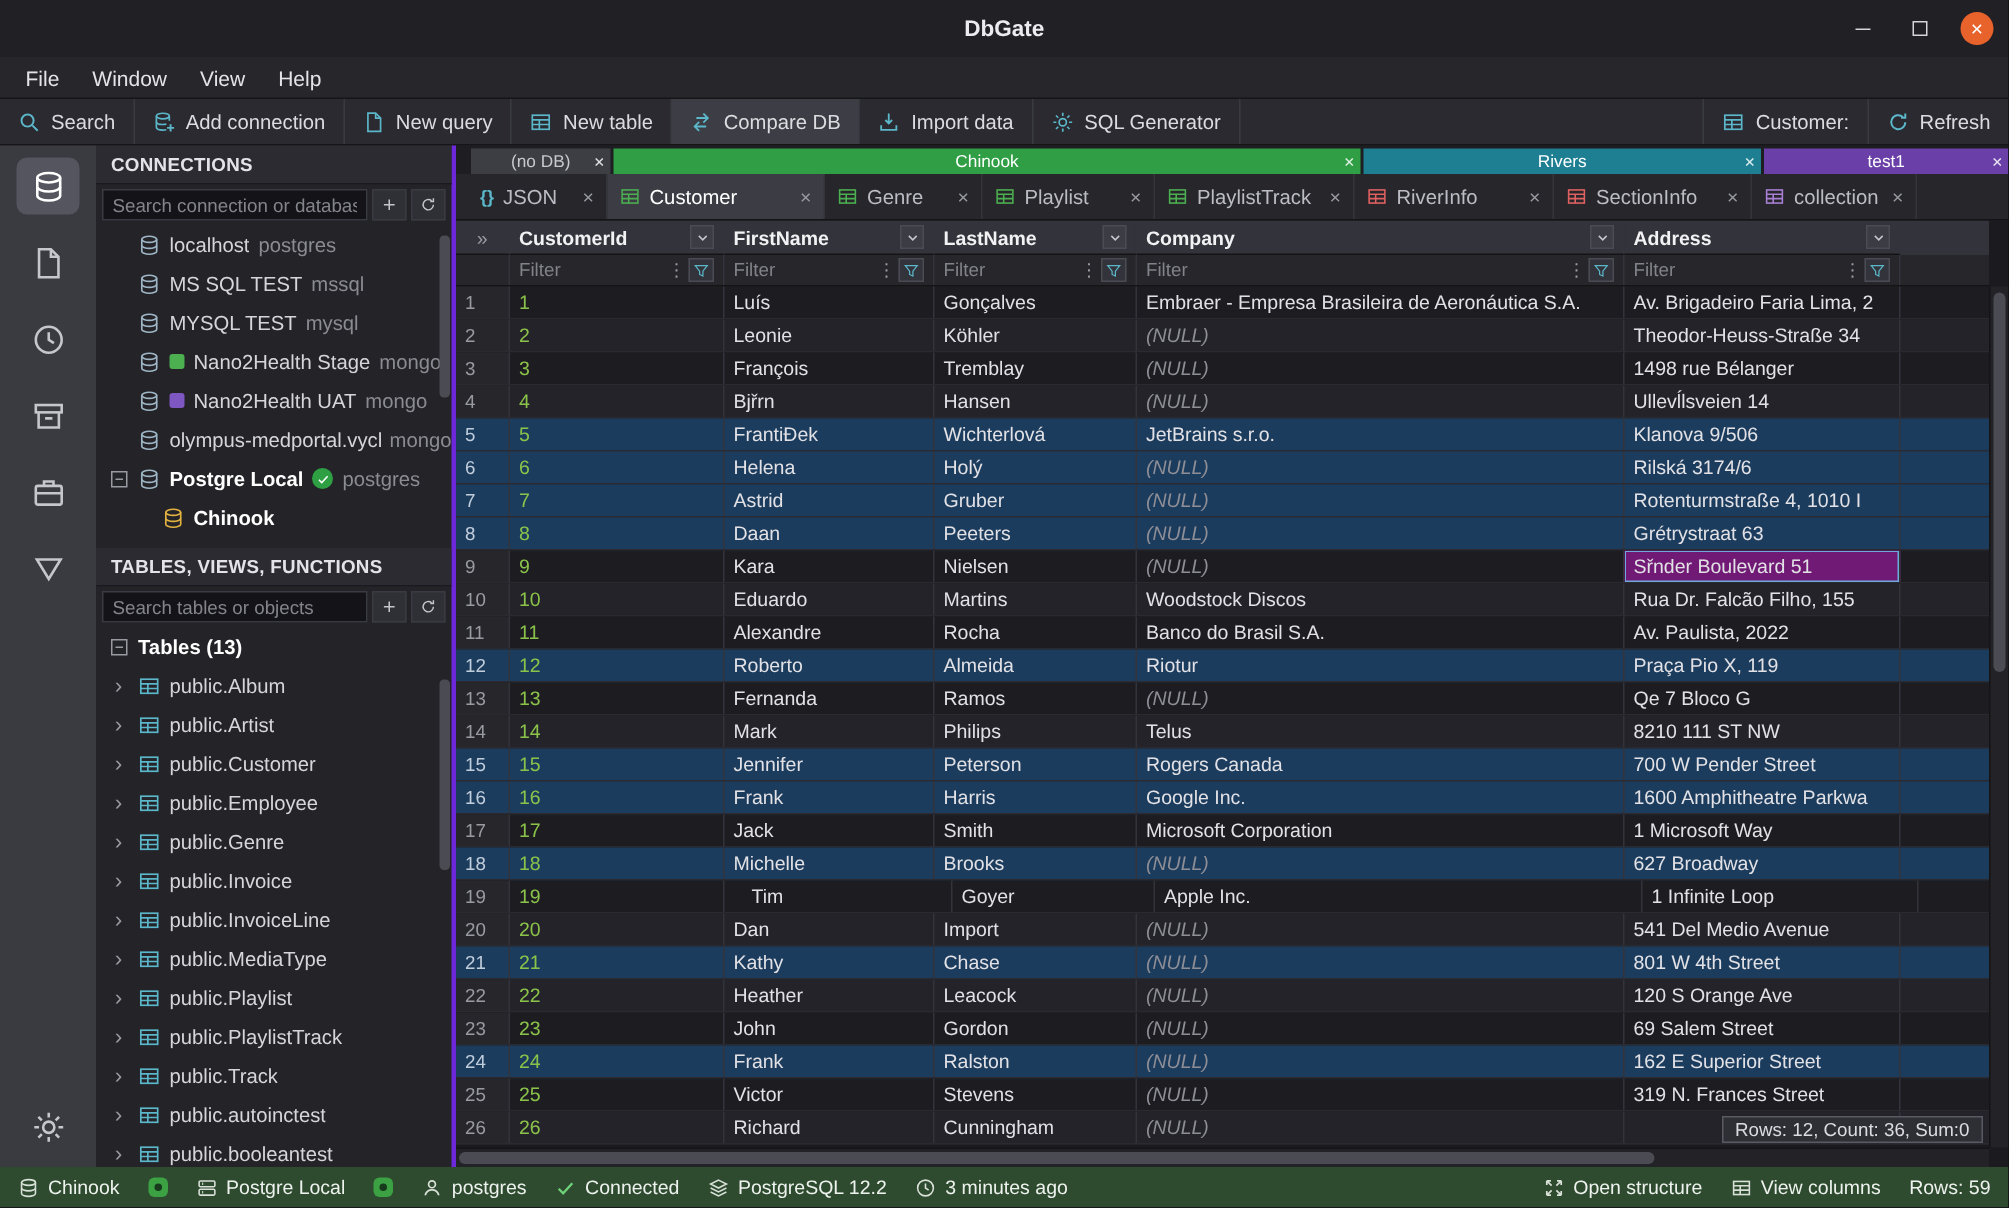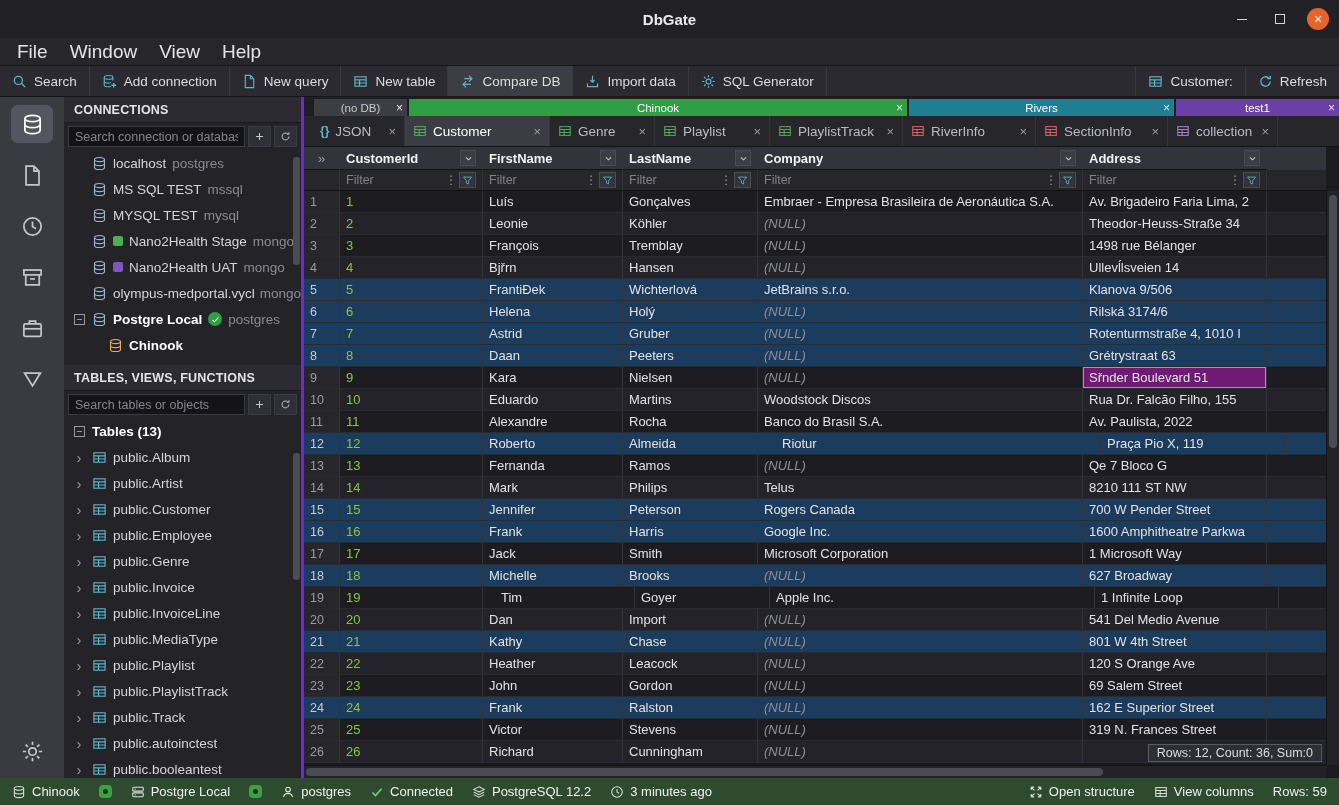--- a/index.html
+++ b/index.html
@@ -9,21 +9,21 @@
   
   .titlebar{height:38px;background:#202025;display:flex;align-items:center;flex:none;position:relative;}
   .tb-title{position:absolute;left:0;right:0;text-align:center;color:#ececf0;font-weight:bold;font-size:15px;}
   .win-controls{position:absolute;right:10px;display:flex;align-items:center;gap:16px;}
   .wc{width:22px;height:22px;display:flex;align-items:center;justify-content:center;color:#d6d6da;font-size:14px;}
   .wc-min{width:10px;border-top:1.5px solid #d6d6da;display:block;}
   .wc-sq{width:10px;height:10px;border:1.5px solid #d6d6da;display:block;}
   .wc-close{background:#e8622c;border-radius:50%;color:#fff;}
   
   .menubar{height:28px;background:#26262b;border-bottom:1px solid #161619;display:flex;align-items:center;padding:0 6px;flex:none;}
-  .menu-item{padding:3px 11px;font-size:19px;color:#e4e4e8;}
+  .menu-item{padding:3px 11px;font-size:14px;color:#e4e4e8;}
   
   .toolbar{height:31px;background:#2a2a30;border-bottom:1px solid #161619;display:flex;flex:none;}
   .tb-left,.tb-right{display:flex;align-items:stretch;}
   .tb-right{margin-left:auto;}
   .tb-btn{display:flex;align-items:center;gap:7px;padding:0 12px;border-right:1px solid #3a3a42;font-size:13.5px;color:#dcdce0;}
   .tb-right .tb-btn{border-right:none;border-left:1px solid #3a3a42;}
   .tb-btn.active{background:#3d3d46;}
   .ic{display:inline-flex;}
   .ic svg{width:14px;height:14px;display:block;}
   .tb-btn .ic svg{width:15px;height:15px;}
@@ -864,21 +864,21 @@
               <div class="g-cell dcell" style="width: 140px;">Alexandre</div>
               <div class="g-cell dcell" style="width: 135px;">Rocha</div>
               <div class="g-cell dcell" style="width: 325px;">Banco do Brasil S.A.</div>
               <div class="g-cell dcell" style="width: 184px;">Av. Paulista, 2022</div>
             </div>
             <div class="g-row data sel">
               <span class="g-cell g-num">12</span>
               <div class="g-cell dcell pk" style="width: 143px;">12</div>
               <div class="g-cell dcell" style="width: 140px;">Roberto</div>
               <div class="g-cell dcell" style="width: 135px;">Almeida</div>
-              <div class="g-cell dcell" style="width: 325px; margin-left: 18px;">Riotur</div>
+              <div class="g-cell dcell" style="width: 325px;">Riotur</div>
               <div class="g-cell dcell" style="width: 184px;">Praça Pio X, 119</div>
             </div>
             <div class="g-row data oddr">
               <span class="g-cell g-num">13</span>
               <div class="g-cell dcell pk" style="width: 143px;">13</div>
               <div class="g-cell dcell" style="width: 140px;">Fernanda</div>
               <div class="g-cell dcell" style="width: 135px;">Ramos</div>
               <div class="g-cell dcell null" style="width: 325px;">(NULL)</div>
               <div class="g-cell dcell" style="width: 184px;">Qe 7 Bloco G</div>
             </div>

